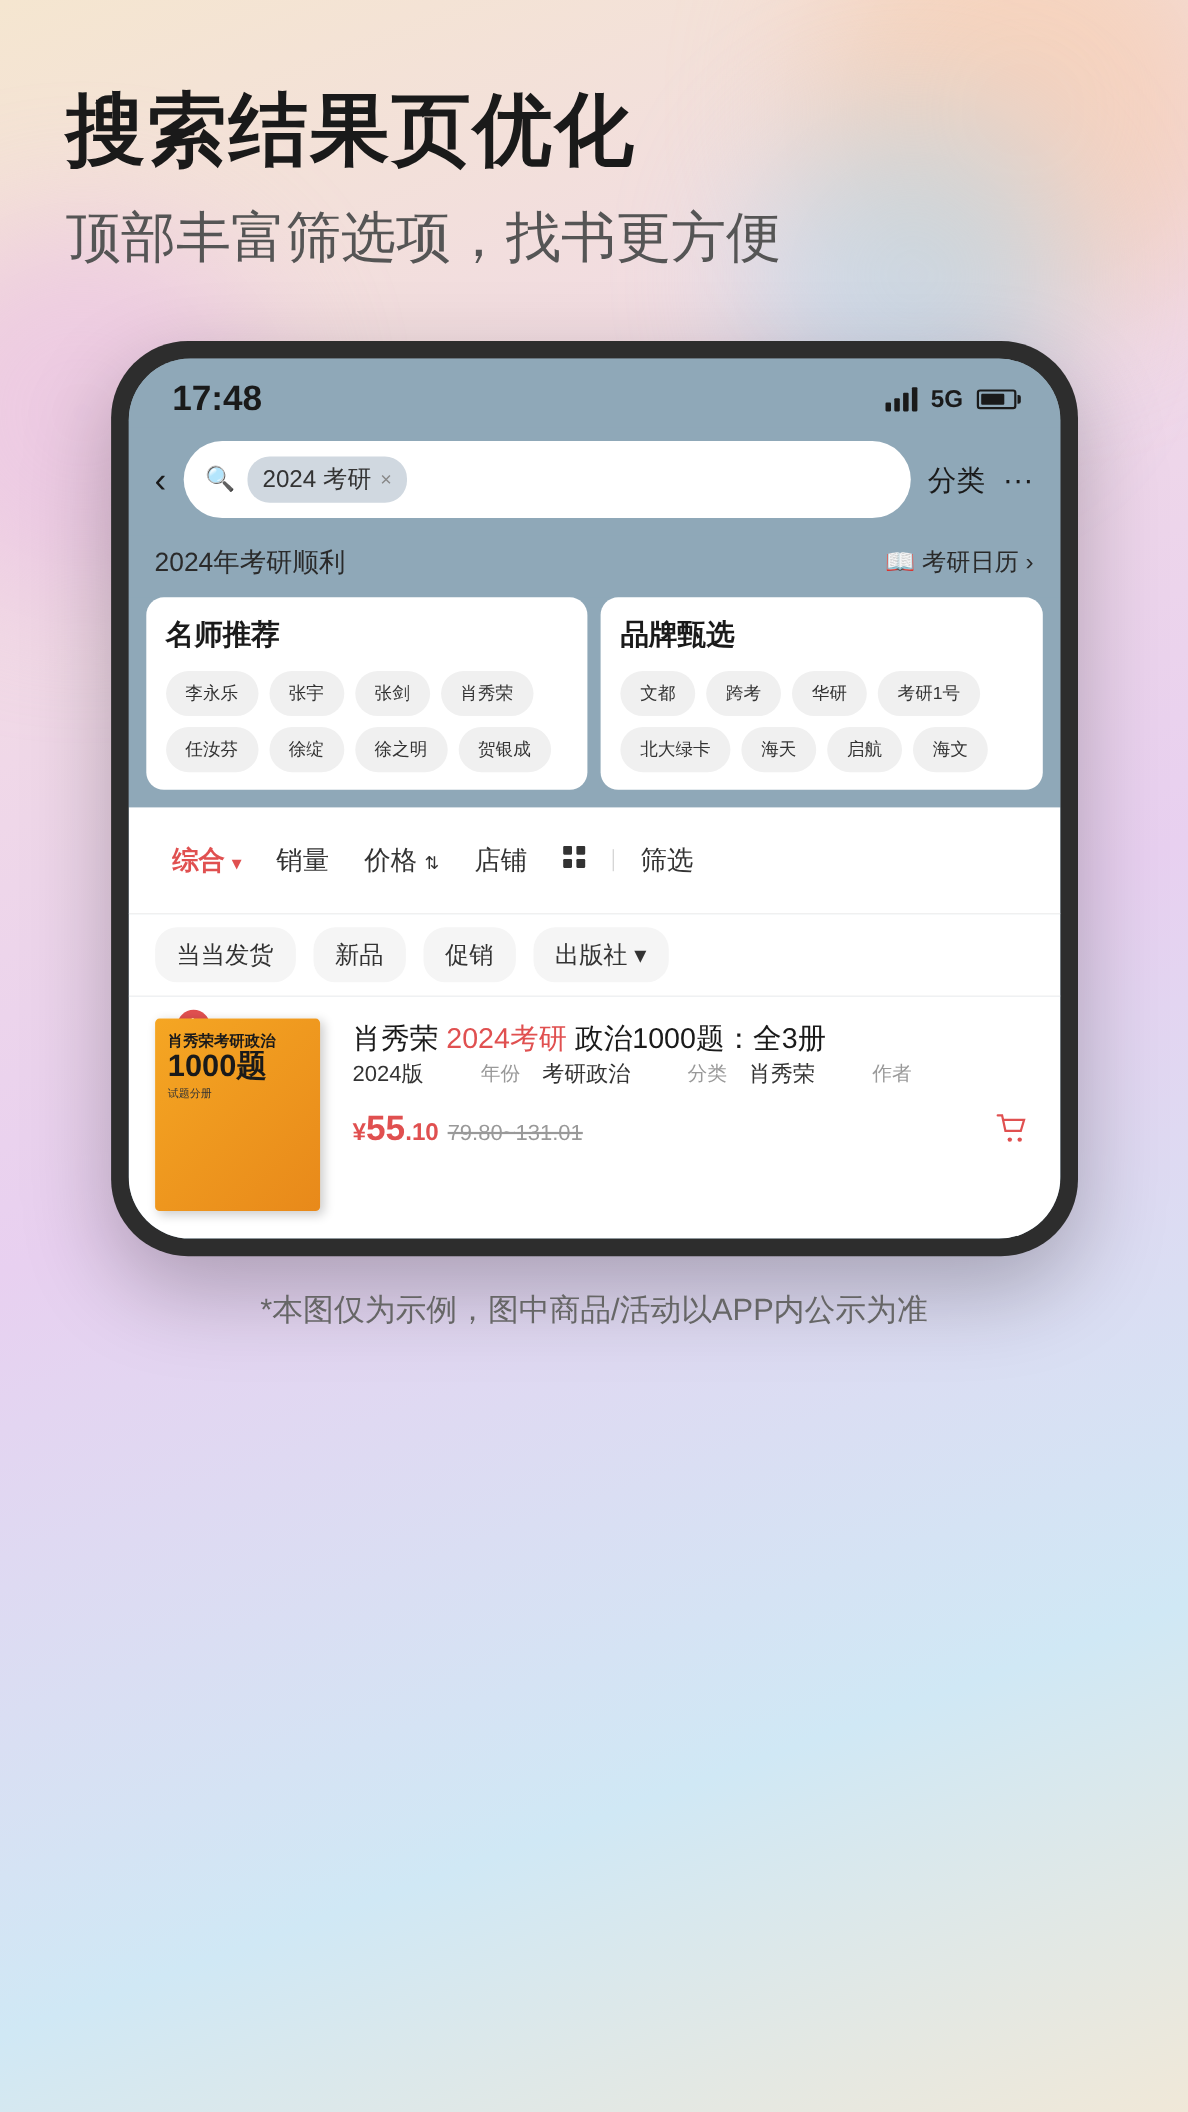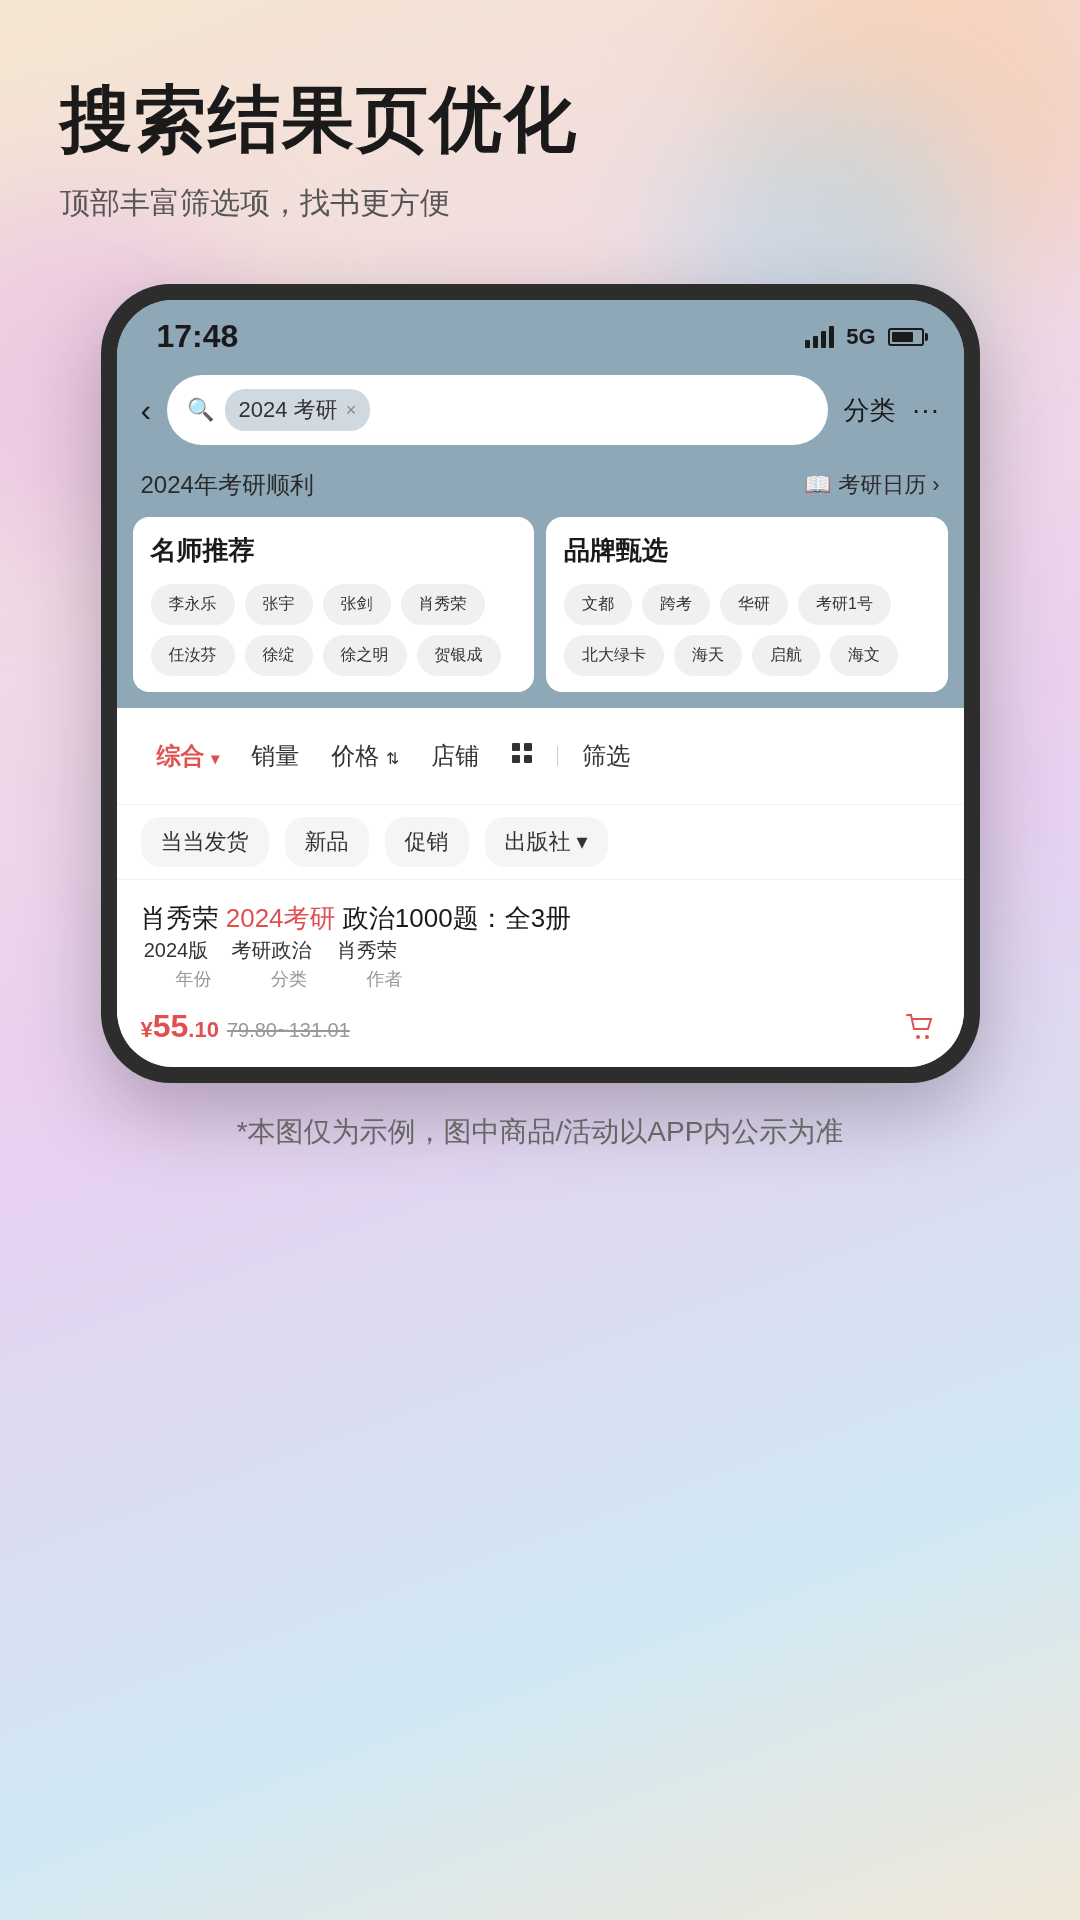--- a/index.html
+++ b/index.html
@@ -37,21 +37,21 @@
       font-weight: 900;
       color: #1a1a1a;
       text-align: left;
       width: 100%;
       line-height: 1.1;
       margin-bottom: 24px;
       letter-spacing: 2px;
     }
 
     .subtitle {
-      font-size: 30px;
+      font-size: 50px;
       color: #555;
       text-align: left;
       width: 100%;
       margin-bottom: 60px;
       font-weight: 400;
     }
 
     
     .phone-mockup {
       width: 879px;
@@ -346,23 +346,23 @@
     .product-title .highlight { color: #e05050; }
 
     .product-meta {
       display: flex;
       gap: 20px;
       margin-bottom: 16px;
     }
 
     .meta-item {
       display: flex;
-      flex-direction: column;
-      align-items: center;
-      gap: 3px;
+      flex-direction: row;
+      align-items: center;
+      gap: 17px;
     }
 
     .meta-value { font-size: 20px; color: #333; }
     .meta-label { font-size: 18px; color: #999; margin-left: 35px; }
 
     .product-price {
       display: flex;
       align-items: baseline;
       gap: 8px;
     }
@@ -498,20 +498,36 @@
         <div class="quick-tag">新品</div>
         <div class="quick-tag">促销</div>
         <div class="quick-tag with-arrow">
           <span>出版社</span>
           <span>▾</span>
         </div>
       </div>
 
       <div class="product-area">
         <div class="product-card">
+          <div class="product-img-wrap">
+            <div class="platform-badge">当</div>
+            <div class="book-cover">
+              <div class="book-cover-content">
+                <div class="book-title-text">
+                  <span>肖秀荣考研政治</span>
+                </div>
+                <div class="book-num">
+                  <span>1000题</span>
+                </div>
+                <div class="book-sub">
+                  <span>试题分册</span>
+                </div>
+              </div>
+            </div>
+          </div>
 
           <div class="product-info">
             <div class="product-title">
               <span>肖秀荣</span>
               <span class="highlight">2024考研</span>
               <span>政治1000题：全3册</span>
             </div>
 
             <div class="product-meta">
               <div class="meta-item">

